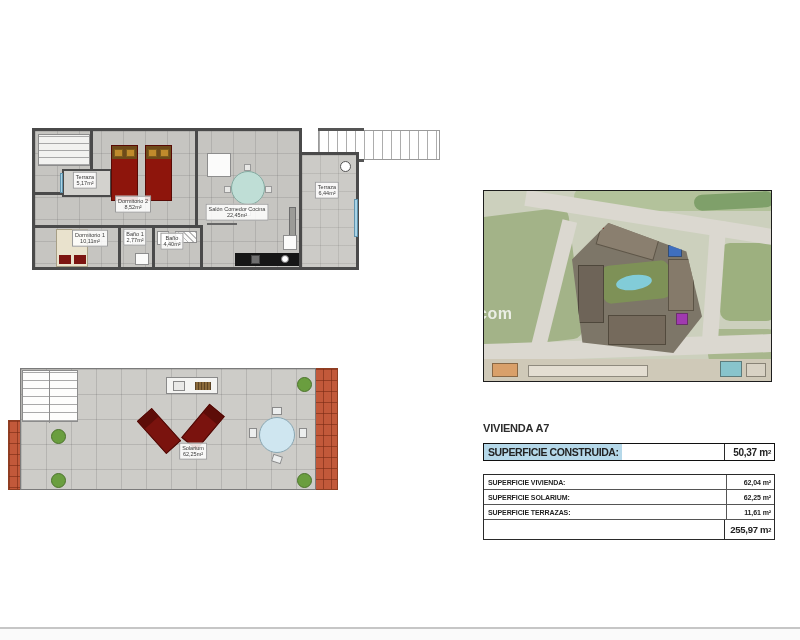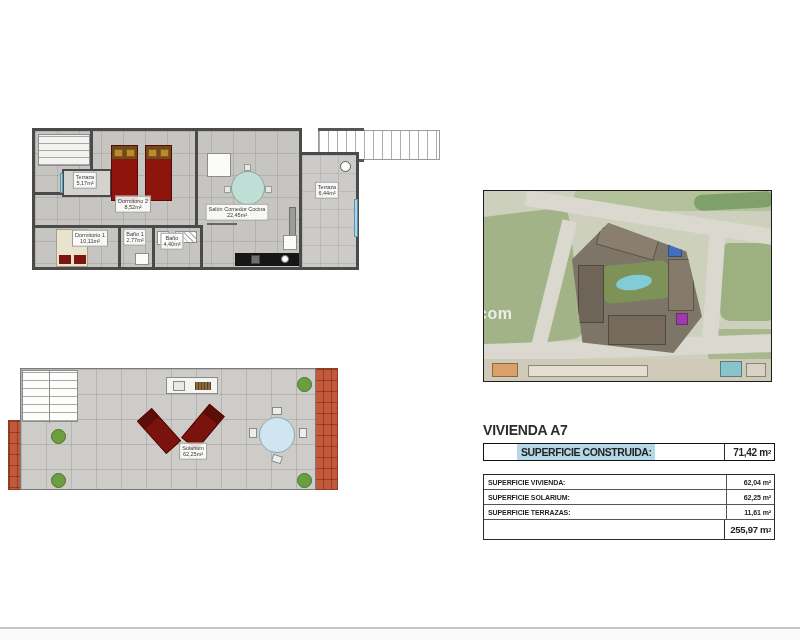--- a/index.html
+++ b/index.html
@@ -65,23 +65,23 @@
   
   .sat{left:483px;top:190px;width:287px;height:190px;border:1px solid #1d1d1d;background:#ccd0bd;overflow:hidden;box-sizing:content-box;}
   .sat *{position:absolute;}
   .road{background:#dbd8d0;}
   .field{border-radius:10px;}
   .bldg{border:0.5px solid rgba(40,35,25,.45);box-sizing:border-box;}
   .watermark{left:-6px;top:114px;font-size:16px;font-weight:bold;color:rgba(255,255,255,.78);letter-spacing:.5px;}
 
   
   .cond{letter-spacing:-0.4px;}
-  .title{left:483px;top:422px;font-size:14px;font-weight:bold;color:#2d2d2d;letter-spacing:-0.2px;}
+  .title{left:483px;top:422px;font-size:11px;font-weight:bold;color:#2d2d2d;letter-spacing:-0.2px;}
   .mainrow{left:483px;top:443px;width:292px;height:18px;border:1.3px solid #101010;box-sizing:border-box;
-           display:flex;align-items:stretch;background:#fff;padding-left:33px;}
+           display:flex;align-items:stretch;background:#fff;}
   .mainrow .lcell{width:134px;background:#b5d8e9;display:flex;align-items:center;padding-left:4px;
            font-size:10.5px;font-weight:bold;}
   .mainrow .mid{flex:1;border-right:1px solid #2a2a2a;}
   .mainrow .vcell{width:46px;display:flex;align-items:center;justify-content:flex-end;padding-right:3px;
            font-size:10px;font-weight:bold;letter-spacing:-0.3px;}
   sup{font-size:60%;vertical-align:super;line-height:0;}
   .subtable{left:483px;top:474px;width:292px;border:1px solid #2a2a2a;box-sizing:border-box;background:#fff;}
   .srow{display:flex;height:14px;border-bottom:0.8px solid #555;align-items:stretch;}
   .srow .lcell{flex:1;display:flex;align-items:center;padding-left:4px;font-size:7px;font-weight:bold;
            color:#1f1f1f;letter-spacing:-0.1px;border-right:0.8px solid #555;}
@@ -258,21 +258,21 @@
     <div class="bldg" style="left:262px;top:172px;width:20px;height:14px;background:#d8d2c4;"></div>
     <div class="watermark">com</div>
   </div>
 
   <div class="abs title cond">VIVIENDA A7</div>
 
   <div class="abs mainrow">
     <div class="lcell cond">SUPERFICIE CONSTRUIDA:</div>
     <div class="mid"></div>
     <div class="vcell">
-      <span>71,42</span>&nbsp;<span>m</span><sup>2</sup>
+      <span>50,37</span>&nbsp;<span>m</span><sup>2</sup>
     </div>
   </div>
 
   <div class="abs subtable">
     <div class="srow">
       <div class="lcell">SUPERFICIE VIVIENDA:</div>
       <div class="vcell">62,04 m²</div>
     </div>
     <div class="srow">
       <div class="lcell">SUPERFICIE SOLARIUM:</div>

